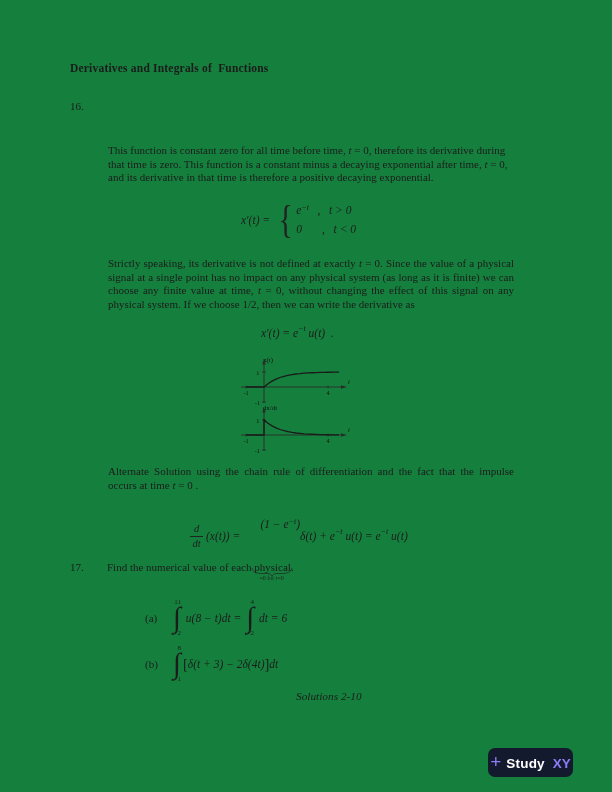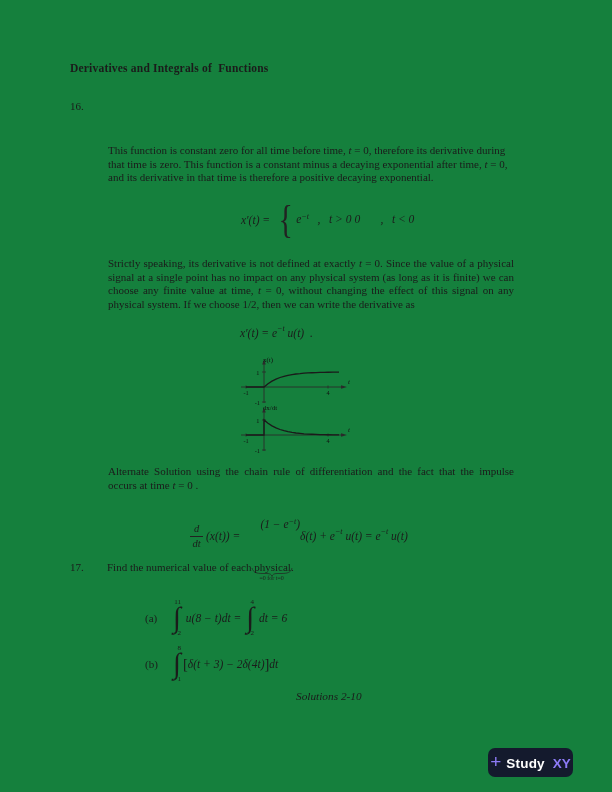--- a/index.html
+++ b/index.html
@@ -8,21 +8,21 @@
   .abs{position:absolute;}
   .title{font-weight:700;font-size:11.5px;white-space:pre;letter-spacing:.2px;}
   .num{font-size:11px;}
   .body{font-size:11px;line-height:13.7px;}
   .just{text-align:justify;}
   .mt{font-style:italic;}
   .sp{font-size:8px;position:relative;top:-4.5px;font-style:italic;white-space:pre;}
   .eq{display:flex;align-items:center;font-size:11.5px;}
   .eq span{white-space:pre;}
   .pw-brace{font-size:40px;font-weight:400;line-height:.9;transform:scaleX(.75);margin:0 1px 0 3px;color:#222;}
-  .pw-rows{display:inline-flex;flex-direction:row;gap:3px;}
+  .pw-rows{display:inline-flex;flex-direction:column;gap:3px;}
   .pw-row{line-height:15px;}
   .frac{display:inline-flex;flex-direction:column;align-items:center;font-size:10.5px;
         line-height:1.05;margin-right:3px;}
   .fline{width:13px;border-top:1px solid #222;margin:1px 0;}
   .ub{position:relative;display:inline-block;}
   .ubsvg{position:absolute;left:50%;top:100%;transform:translateX(-50%);margin-top:1px;}
   .ublab{position:absolute;left:50%;top:100%;transform:translateX(-50%);margin-top:9px;
          font-size:6px;font-style:normal;white-space:nowrap;color:#222;}
   .int{display:inline-flex;flex-direction:column;align-items:flex-end;line-height:1;margin:0 2px;}
   .int .lim{font-size:7px;line-height:1.1;white-space:pre;}
@@ -65,21 +65,21 @@
     <span class="pw-rows">
       <span class="pw-row"><span class="mt">e</span><span class="sp">−t</span><span class="mt">   ,   t &gt; 0</span></span>
       <span class="pw-row"><span class="mt">0       ,   t &lt; 0</span></span>
     </span>
   </div>
 
   <div class="abs body just" style="left:108px;top:257px;width:406px;">
     <span>Strictly speaking, its derivative is not defined at exactly </span><span class="mt">t</span><span> = 0.  Since the value of a physical signal at a single point has no impact on any physical system (as long as it is finite) we can choose any finite value at time, </span><span class="mt">t</span><span> = 0, without changing the effect of this signal on any physical system.  If we choose 1/2, then we can write the derivative as</span>
   </div>
 
-  <div class="abs eq" style="left:240px;top:327px;justify-content:flex-end;">
+  <div class="abs eq" style="left:261px;top:327px;justify-content:flex-end;">
     <span class="mt">x′(t) = e</span>
       <span class="sp">−t</span>
       <span class="mt"> u(t)  .</span>
   </div>
 
   <svg class="abs" style="left:237px;top:354px;" width="113" height="52" viewBox="0 0 113 52">
     <line class="ax" x1="4" y1="33" x2="104" y2="33"></line>
     <polygon class="axf" points="104,31.2 110,33 104,34.8"></polygon>
     <line class="ax" x1="27" y1="49" x2="27" y2="10"></line>
     <polygon class="axf" points="25.2,10.5 27,5.5 28.8,10.5"></polygon>

